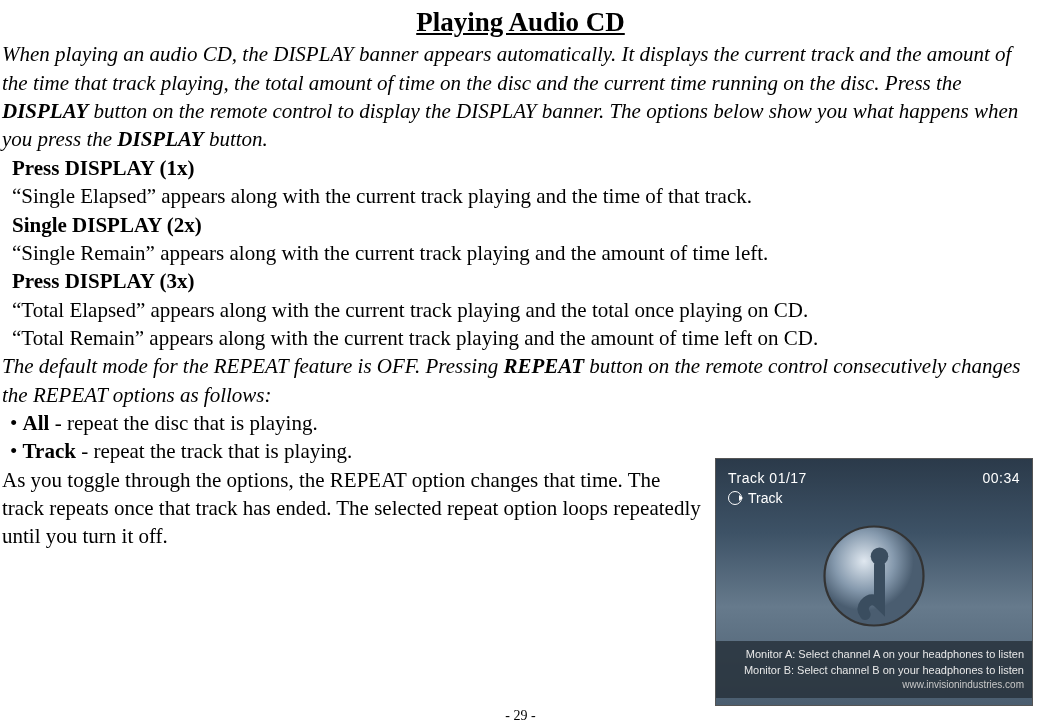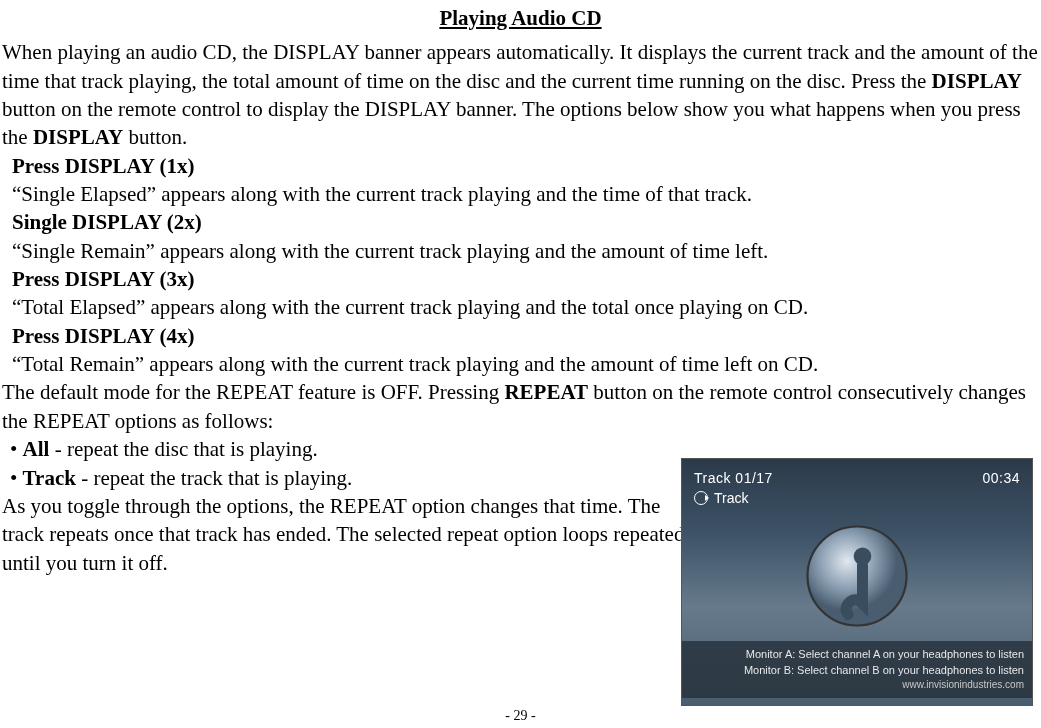--- a/index.html
+++ b/index.html
@@ -14,44 +14,45 @@
       color: #000;
       background: #fff;
       width: 1041px;
       height: 728px;
       padding: 4px 2px;
       position: relative;
     }
     .title {
       text-align: center;
       font-weight: bold;
-      font-size: 21px;
+      font-size: 27px;
       text-decoration: underline;
-      margin-bottom: 6px;
+      margin-bottom: 0;
     }
     .para {
       margin-bottom: 0;
+      font-style: italic;
     }
     .indent {
       padding-left: 10px;
     }
     .bullet-indent {
       padding-left: 8px;
     }
     .bold {
       font-weight: bold;
     }
     .content-wrap {
       position: relative;
     }
     .image-block {
       position: absolute;
       right: 6px;
       top: 454px;
-      width: 352px;
+      width: 318px;
       height: 248px;
       background: linear-gradient(to bottom, #2b3a4a 0%, #3d5266 30%, #667a8c 60%, #4a5d6f 100%);
       border: 1px solid #555;
     }
     .img-top {
       position: absolute;
       top: 10px;
       left: 12px;
       right: 12px;
       color: #fff;
@@ -136,21 +137,20 @@
   <div class="para">
     <span>When playing an audio CD, the DISPLAY banner appears automatically. It displays the current track and the amount of the time that track playing, the total amount of time on the disc and the current time running on the disc. Press the </span><span class="bold">DISPLAY</span><span> button on the remote control to display the DISPLAY banner. The options below show you what happens when you press the </span><span class="bold">DISPLAY</span><span> button.</span>
   </div>
 
   <div class="indent bold">Press DISPLAY (1x)</div>
   <div class="indent">“Single Elapsed” appears along with the current track playing and the time of that track.</div>
   <div class="indent bold">Single DISPLAY (2x)</div>
   <div class="indent">“Single Remain” appears along with the current track playing and the amount of time left.</div>
   <div class="indent bold">Press DISPLAY (3x)</div>
   <div class="indent">“Total Elapsed” appears along with the current track playing and the total once playing on CD.</div>
-  <div class="indent bold">Press DISPLAY (4x)</div>
   <div class="indent">“Total Remain” appears along with the current track playing and the amount of time left on CD.</div>
 
 
   <div class="para">
     <span>The default mode for the REPEAT feature is OFF. Pressing </span><span class="bold">REPEAT</span><span> button on the remote control consecutively changes the REPEAT options as follows:</span>
   </div>
 
   <div class="bullet-indent">
     <span> • </span><span class="bold">All</span><span> - repeat the disc that is playing.</span>
   </div>

